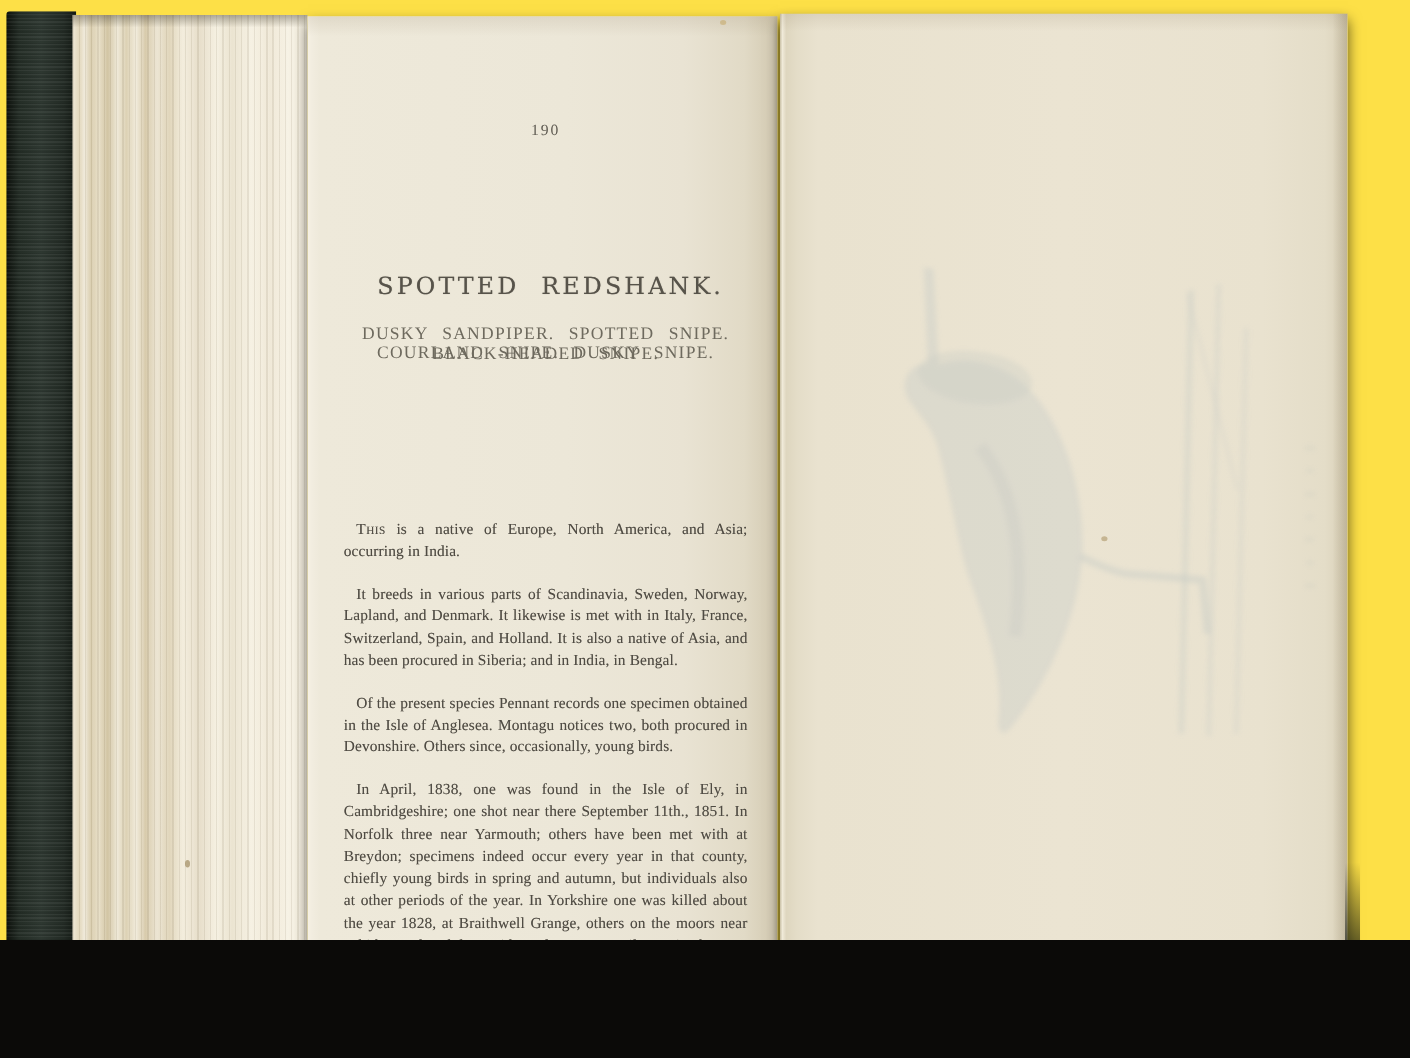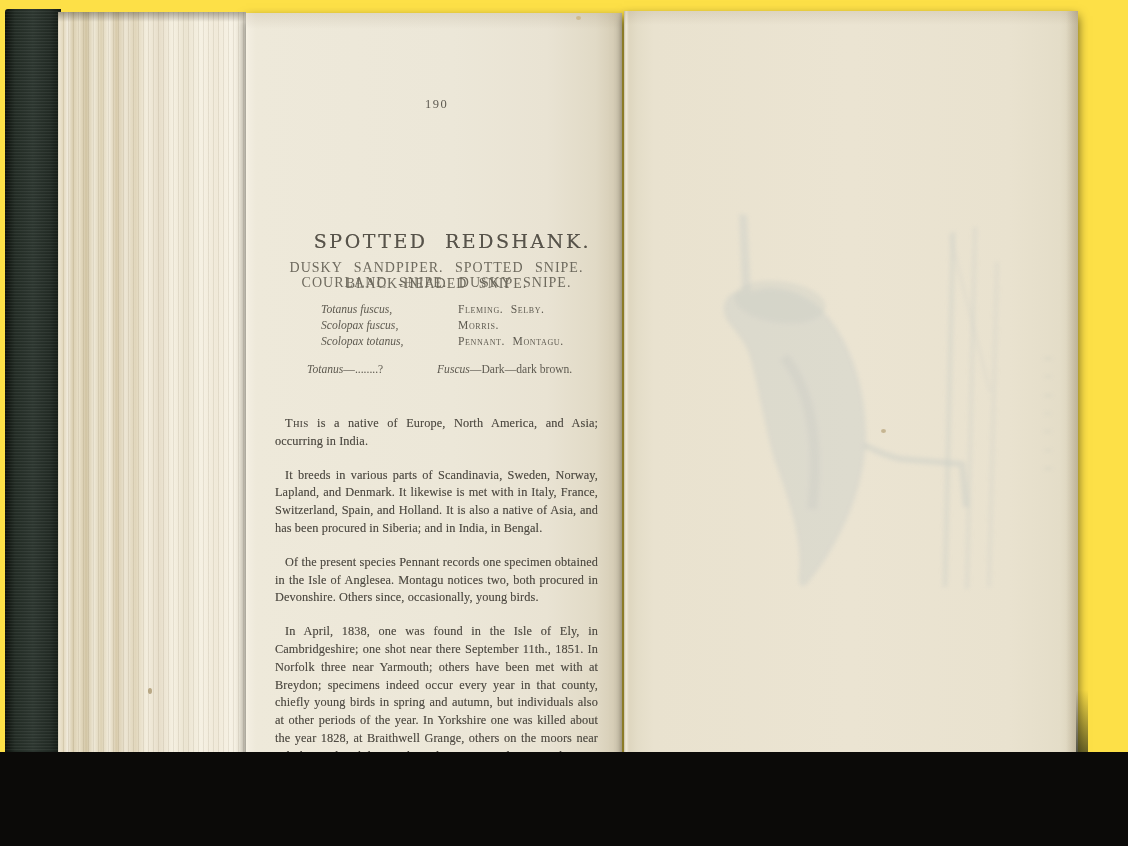--- a/index.html
+++ b/index.html
@@ -34,21 +34,21 @@
       linear-gradient(180deg, rgba(120,100,70,0.12) 0, rgba(120,100,70,0) 16px),
       linear-gradient(180deg, rgba(0,0,0,0) 97%, rgba(90,70,40,0.25) 100%),
       linear-gradient(90deg,#f7f2e4 0,#f2ede0 3px,#eee9da 10px,#ece7d8 55%,#e9e3d3 80%,#e1dac6 93%,#d4cbb3 99%,#c9bfa5 100%);}
   .page.right{left:624px;top:11px;width:454px;height:813px;
     background:
       linear-gradient(180deg, rgba(120,100,70,0.12) 0, rgba(120,100,70,0) 14px),
       linear-gradient(270deg, rgba(110,95,65,0.25) 0, rgba(110,95,65,0) 12px),
       linear-gradient(90deg,#c9c0a6 0,#f0ead9 2px,#ded6bf 5px,#e4ddc8 14px,#e9e2cf 30px,#ebe4d2 50%,#e9e2cf 85%,#e4ddc8 96%,#d8cfb6 100%);}
   .page-number{position:absolute;top:84px;left:13px;width:355px;text-align:center;
     font-size:12.5px;letter-spacing:1.5px;color:#5f5b52;}
-  .chapter-title{position:absolute;top:201px;left:13px;width:355px;margin:16px;text-align:center;
+  .chapter-title{position:absolute;top:201px;left:13px;width:355px;margin:4px;text-align:center;
     font-family:"DejaVu Serif", serif;font-weight:normal;font-size:19px;
     letter-spacing:2.5px;word-spacing:9px;color:#57534a;text-shadow:0 0 0.6px rgba(87,83,74,0.6);}
   .syn{position:absolute;left:13px;width:355px;text-align:center;
     font-size:14px;letter-spacing:1px;word-spacing:7px;color:#6e6a5e;}
   .syn.l1{top:247px;} .syn.l2{top:262px;}
   .species-table{position:absolute;top:290px;left:13px;width:355px;}
   .sp-row{position:relative;height:16.2px;}
   .sp-name{position:absolute;left:62px;font-style:italic;font-size:11.6px;color:#5e5a50;}
   .sp-auth{position:absolute;left:199px;font-variant:small-caps;font-size:11.6px;
     letter-spacing:0.6px;word-spacing:4px;color:#5e5a50;}
@@ -79,39 +79,21 @@
 
   <div class="cover-left"></div>
   <div class="page-edges"></div>
 
   <div class="page left">
     <div class="page-number">190</div>
     <h1 class="chapter-title">SPOTTED REDSHANK.</h1>
     <div class="syn l1">DUSKY SANDPIPER. SPOTTED SNIPE. BLACK-HEADED SNIPE.</div>
     <div class="syn l2">COURLAND SNIPE. DUSKY SNIPE.</div>
 
-    <div class="species-table">
-      <div class="sp-row">
-        <span class="sp-name">Totanus fuscus,</span>
-        <span class="sp-auth">Fleming. Selby.</span>
-      </div>
-      <div class="sp-row">
-        <span class="sp-name">Scolopax fuscus,</span>
-        <span class="sp-auth">Morris.</span>
-      </div>
-      <div class="sp-row">
-        <span class="sp-name">Scolopax totanus,</span>
-        <span class="sp-auth">Pennant. Montagu.</span>
-      </div>
-    </div>
 
-    <div class="etym-row">
-      <span class="etym-a"><i>Totanus</i><span>—........?</span></span>
-      <span class="etym-b"><i>Fuscus</i><span>—Dark—dark brown.</span></span>
-    </div>
 
     <div class="body-text">
       <p><span class="lead">This</span><span> is a native of Europe, North America, and Asia; occurring in India.</span></p>
       <p><span class="lead"></span><span>It breeds in various parts of Scandinavia, Sweden, Norway, Lapland, and Denmark. It likewise is met with in Italy, France, Switzerland, Spain, and Holland. It is also a native of Asia, and has been procured in Siberia; and in India, in Bengal.</span></p>
       <p><span class="lead"></span><span>Of the present species Pennant records one specimen obtained in the Isle of Anglesea. Montagu notices two, both procured in Devonshire. Others since, occasionally, young birds.</span></p>
       <p><span class="lead"></span><span>In April, 1838, one was found in the Isle of Ely, in Cambridgeshire; one shot near there September 11th., 1851. In Norfolk three near Yarmouth; others have been met with at Breydon; specimens indeed occur every year in that county, chiefly young birds in spring and autumn, but individuals also at other periods of the year. In Yorkshire one was killed about the year 1828, at Braithwell Grange, others on the moors near Whitby, and Hebden Bridge, also one at Kilnsey, in the East Riding, August 23rd., 1869. In Suffolk one near Ipswich; and one at Cavenham the first week in September, 1851. In Sussex one at Eastbourne, the 6th. of the same month. Five were caught in a net at Guyhirn Wash, September the 3rd. and the 6th. In Hampshire one at Oakhanger, in the parish of Selborne, the 30th. of August, 1851. In Cornwall several at different times: one on Goonhilly Downs, December 3rd., 1858.</span></p>
     </div>
   </div>
 
   <div class="page right">

